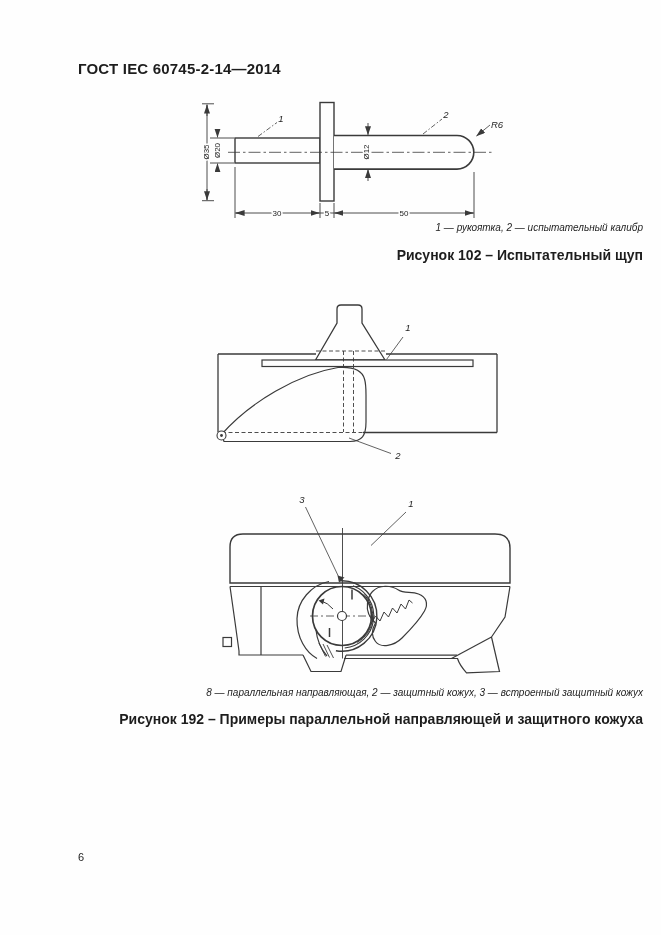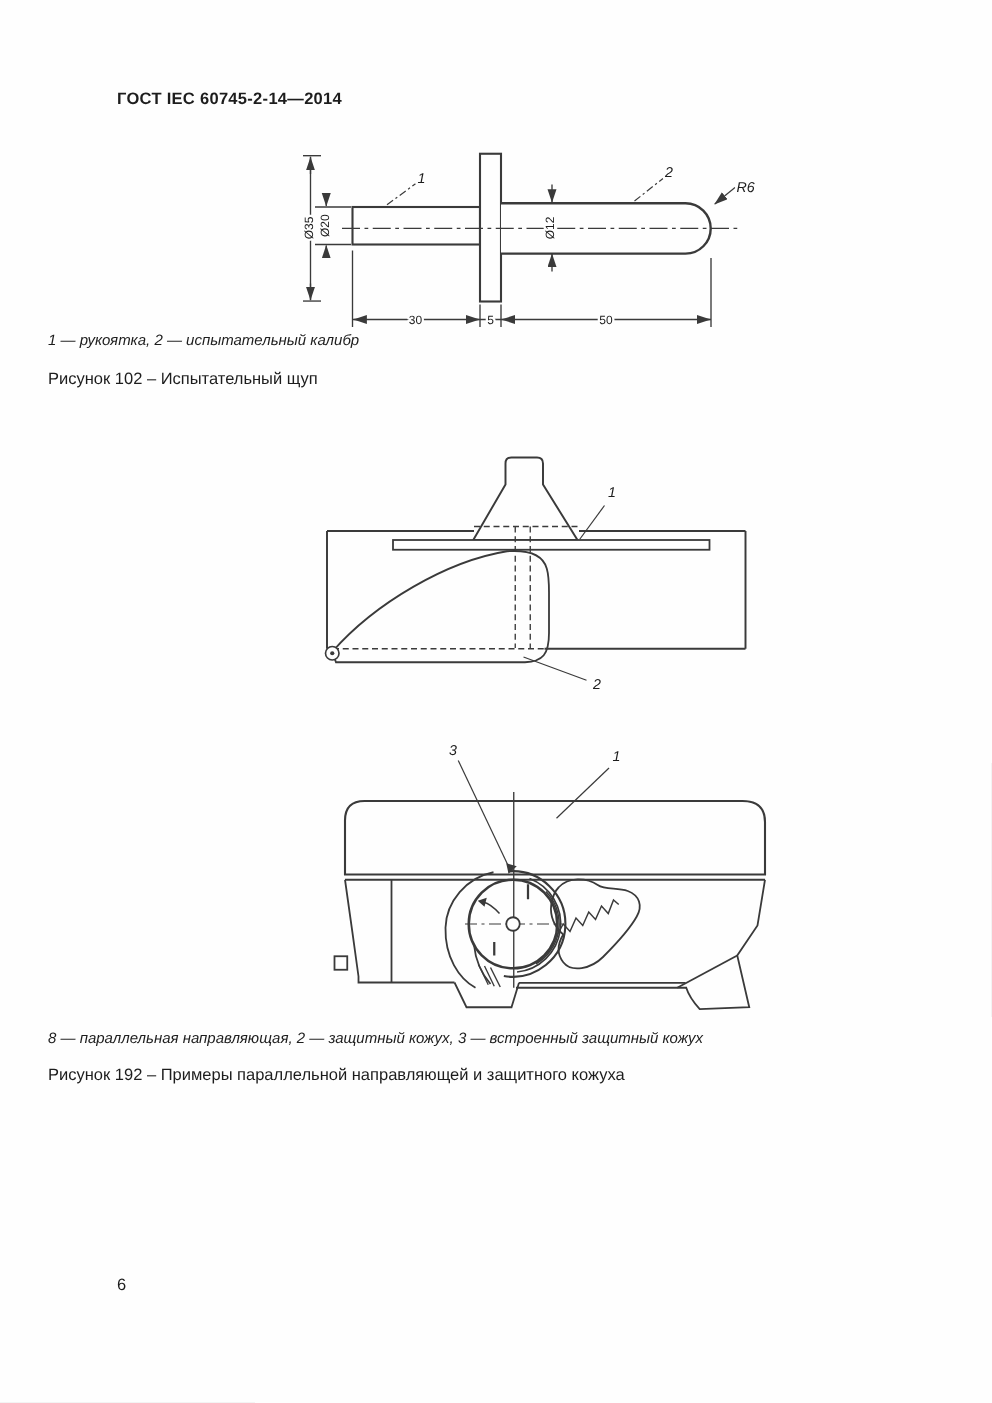--- a/index.html
+++ b/index.html
@@ -1,24 +1,24 @@
 <!DOCTYPE html>
 <html><head>
 <meta charset="utf-8">
 <style>
   html,body{margin:0;padding:0;background:#e9e9e9;}
   .page{
     position:relative;width:661px;height:935px;background:#fefefe;
     font-family:"Liberation Sans",sans-serif;color:#1d1d1d;overflow:hidden;
     margin:0 auto;
   }
-  .hdr{position:absolute;left:78px;top:60px;font-size:11px;font-weight:bold;letter-spacing:.2px;}
-  .cap{position:absolute;left:32px;width:627px;text-align:left;}
+  .hdr{position:absolute;left:78px;top:60px;font-size:15px;font-weight:bold;letter-spacing:.2px;}
+  .cap{position:absolute;left:16px;width:627px;text-align:right;}
   .cap.legend{font-size:10px;font-style:italic;}
-  .cap.title{font-size:11px;}
+  .cap.title{font-size:14px;font-weight:bold;}
   .pagenum{position:absolute;left:78px;top:851px;font-size:11px;}
   svg{position:absolute;overflow:visible;}
   svg text{font-family:"Liberation Sans",sans-serif;fill:#1d1d1d;
     paint-order:stroke;stroke:#fefefe;stroke-width:3px;stroke-linejoin:round;}
   .dimtxt{font-size:8px;}
   .lbl{font-size:9.5px;font-style:italic;}
 </style>
 </head>
 <body>
 

